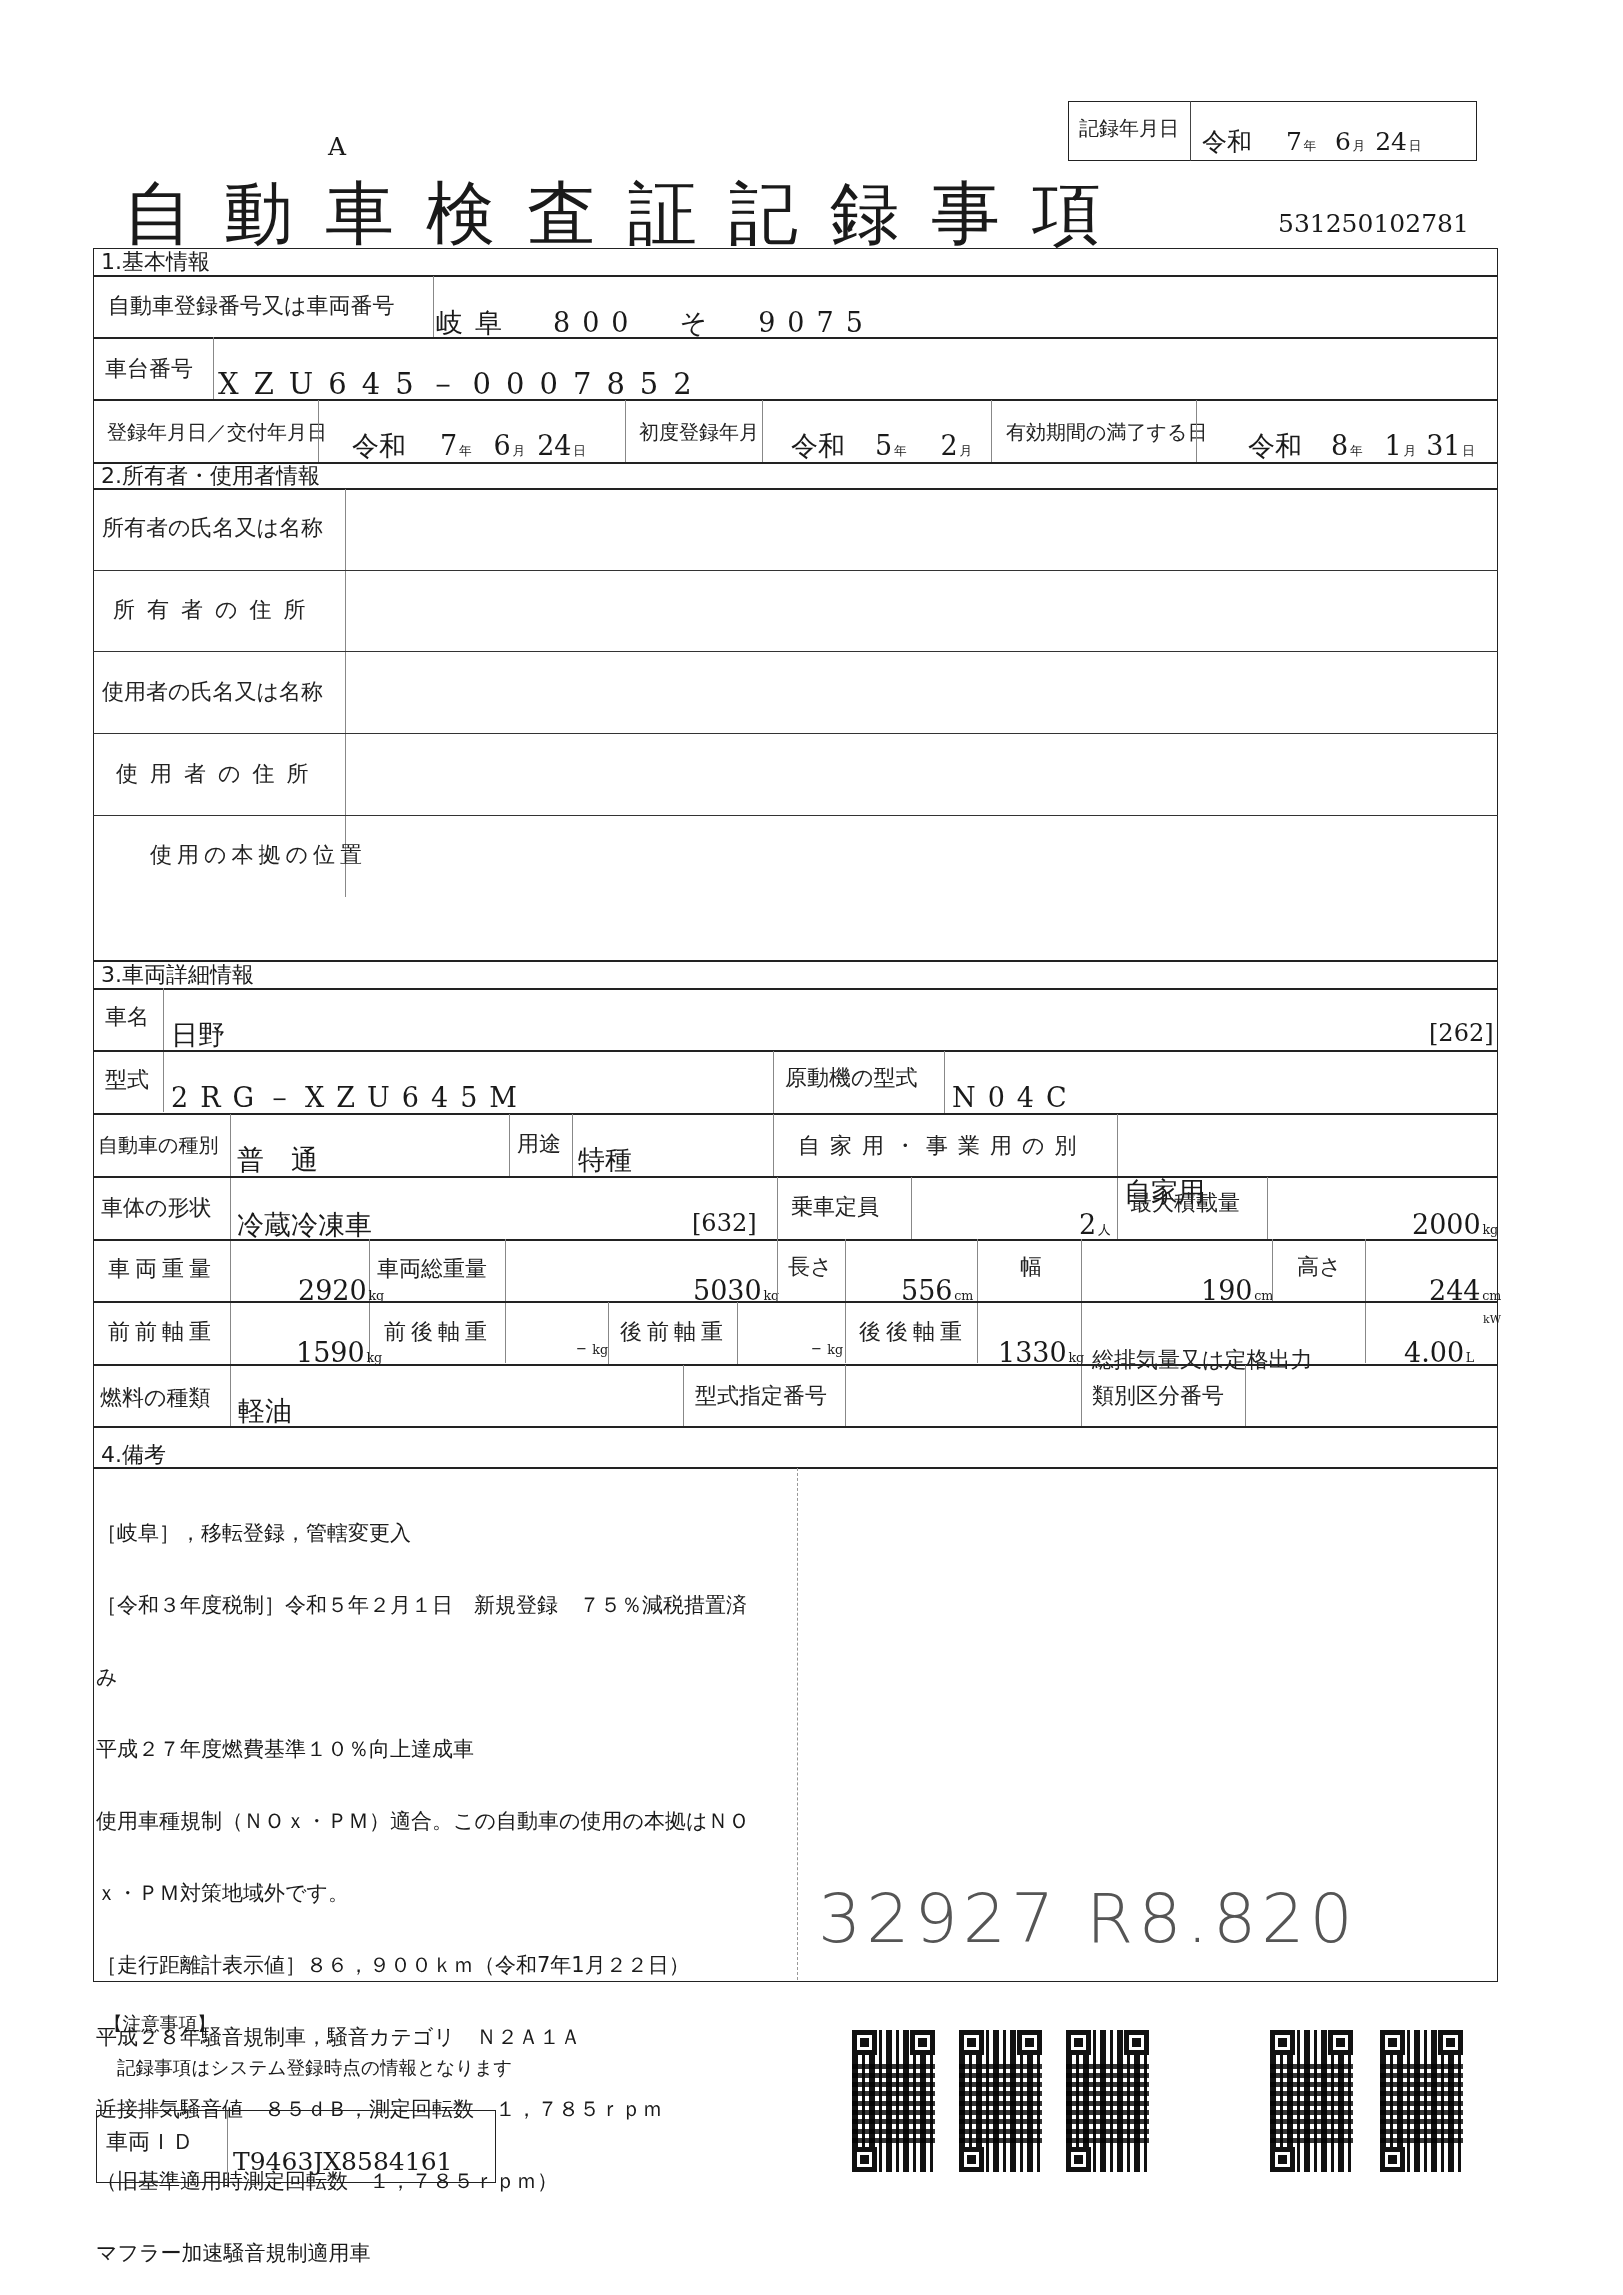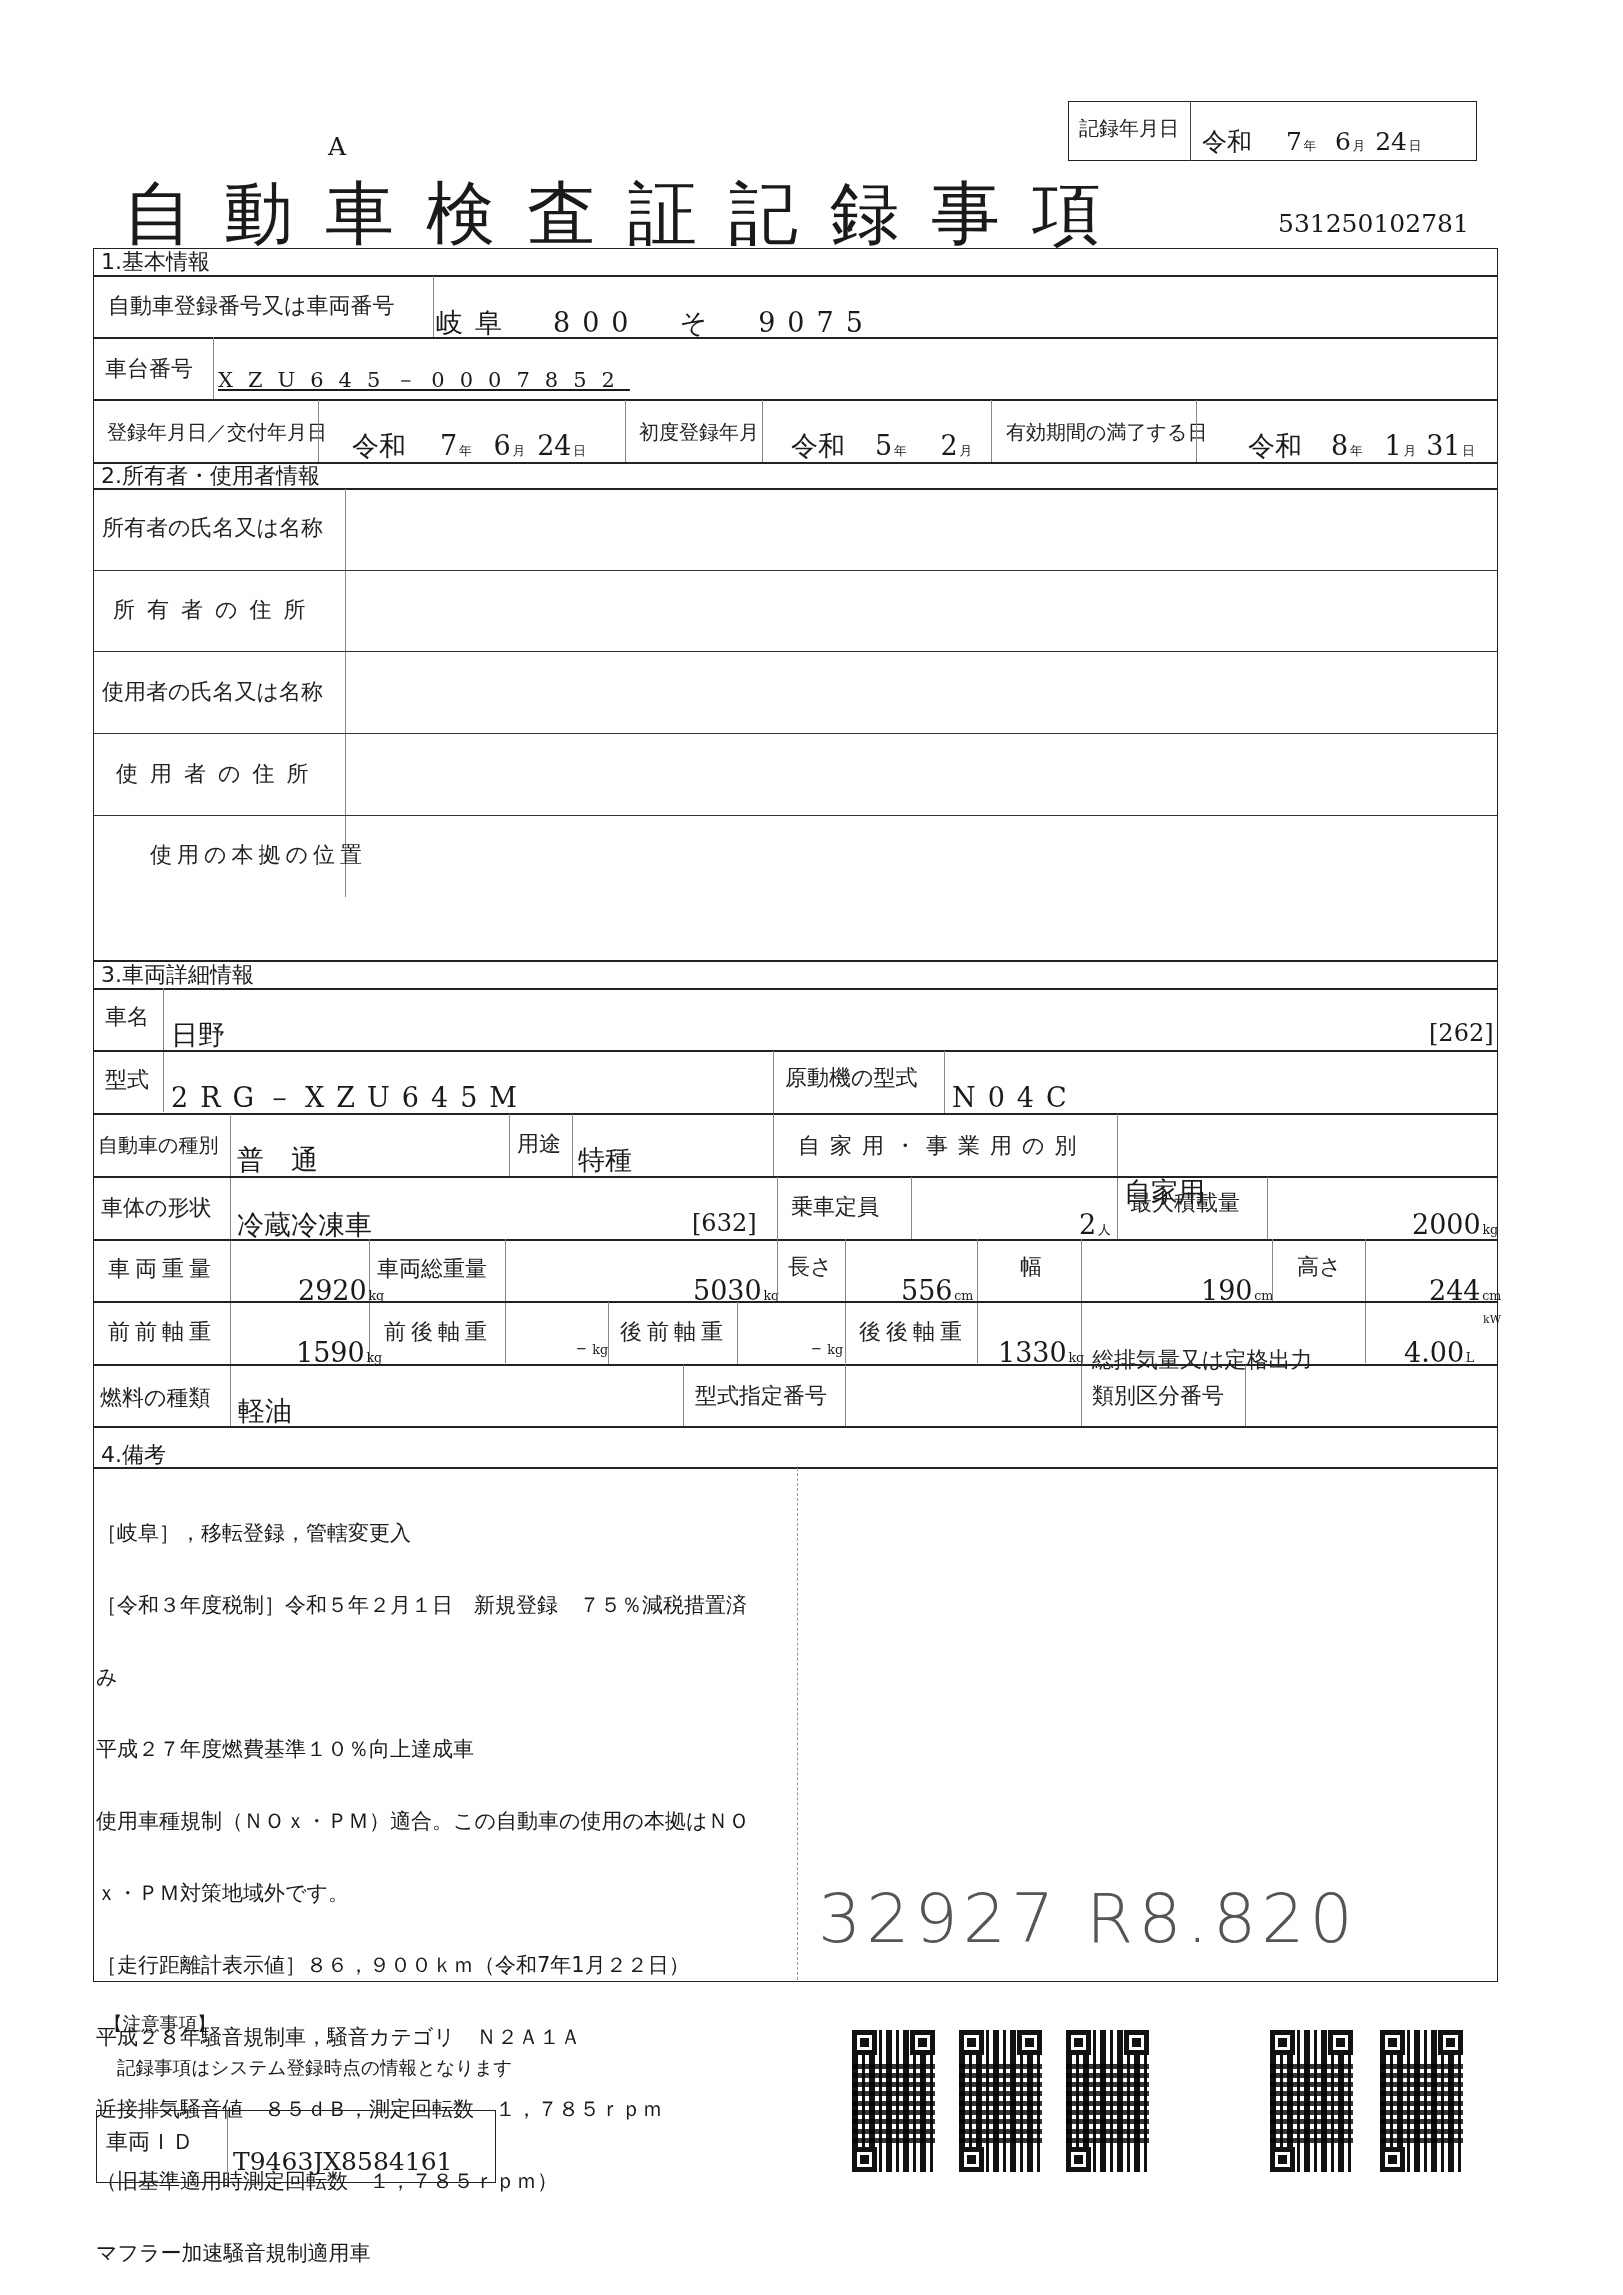--- a/index.html
+++ b/index.html
@@ -47,21 +47,21 @@
 <div class="box" style="left:93px;top:248px;width:1405px;height:1734px;border-width:1.7px;"></div>
 
 <div class="sec" style="left:101px;top:251px;">1.基本情報</div>
 <div class="hl" style="left:93px;top:275px;width:1405px;"></div>
 <div class="lbl" style="left:108px;top:295px;">自動車登録番号又は車両番号</div>
 <div class="vl" style="left:433px;top:276px;height:61px;"></div>
 <div class="val wide" style="left:436px;top:309px;">岐阜　800　そ　9075</div>
 <div class="hl" style="left:93px;top:337px;width:1405px;"></div>
 <div class="lbl" style="left:105px;top:358px;">車台番号</div>
 <div class="vl" style="left:213px;top:337px;height:62px;"></div>
-<div class="val wide" style="left:218px;top:370px;font-size:21px;letter-spacing:15px;text-decoration:underline;">XZU645－0007852</div>
+<div class="val wide" style="left:218px;top:370px;font-size:29px;letter-spacing:15px;">XZU645－0007852</div>
 <div class="hl" style="left:93px;top:399px;width:1405px;"></div>
 
 <div class="lbl sm" style="left:107px;top:422px;">登録年月日／交付年月日</div>
 <div class="vl" style="left:318px;top:400px;height:62px;"></div>
 <div class="val" style="left:352px;top:432px;">
   <span>令和</span><span style="display:inline-block;width:34px;"></span><span>7</span><span class="unit">年</span><span style="display:inline-block;width:22px;"></span><span>6</span><span class="unit">月</span><span style="display:inline-block;width:12px;"></span><span>24</span><span class="unit">日</span>
 </div>
 <div class="vl" style="left:625px;top:400px;height:62px;"></div>
 <div class="lbl sm" style="left:639px;top:422px;">初度登録年月</div>
 <div class="vl" style="left:762px;top:400px;height:62px;"></div>

